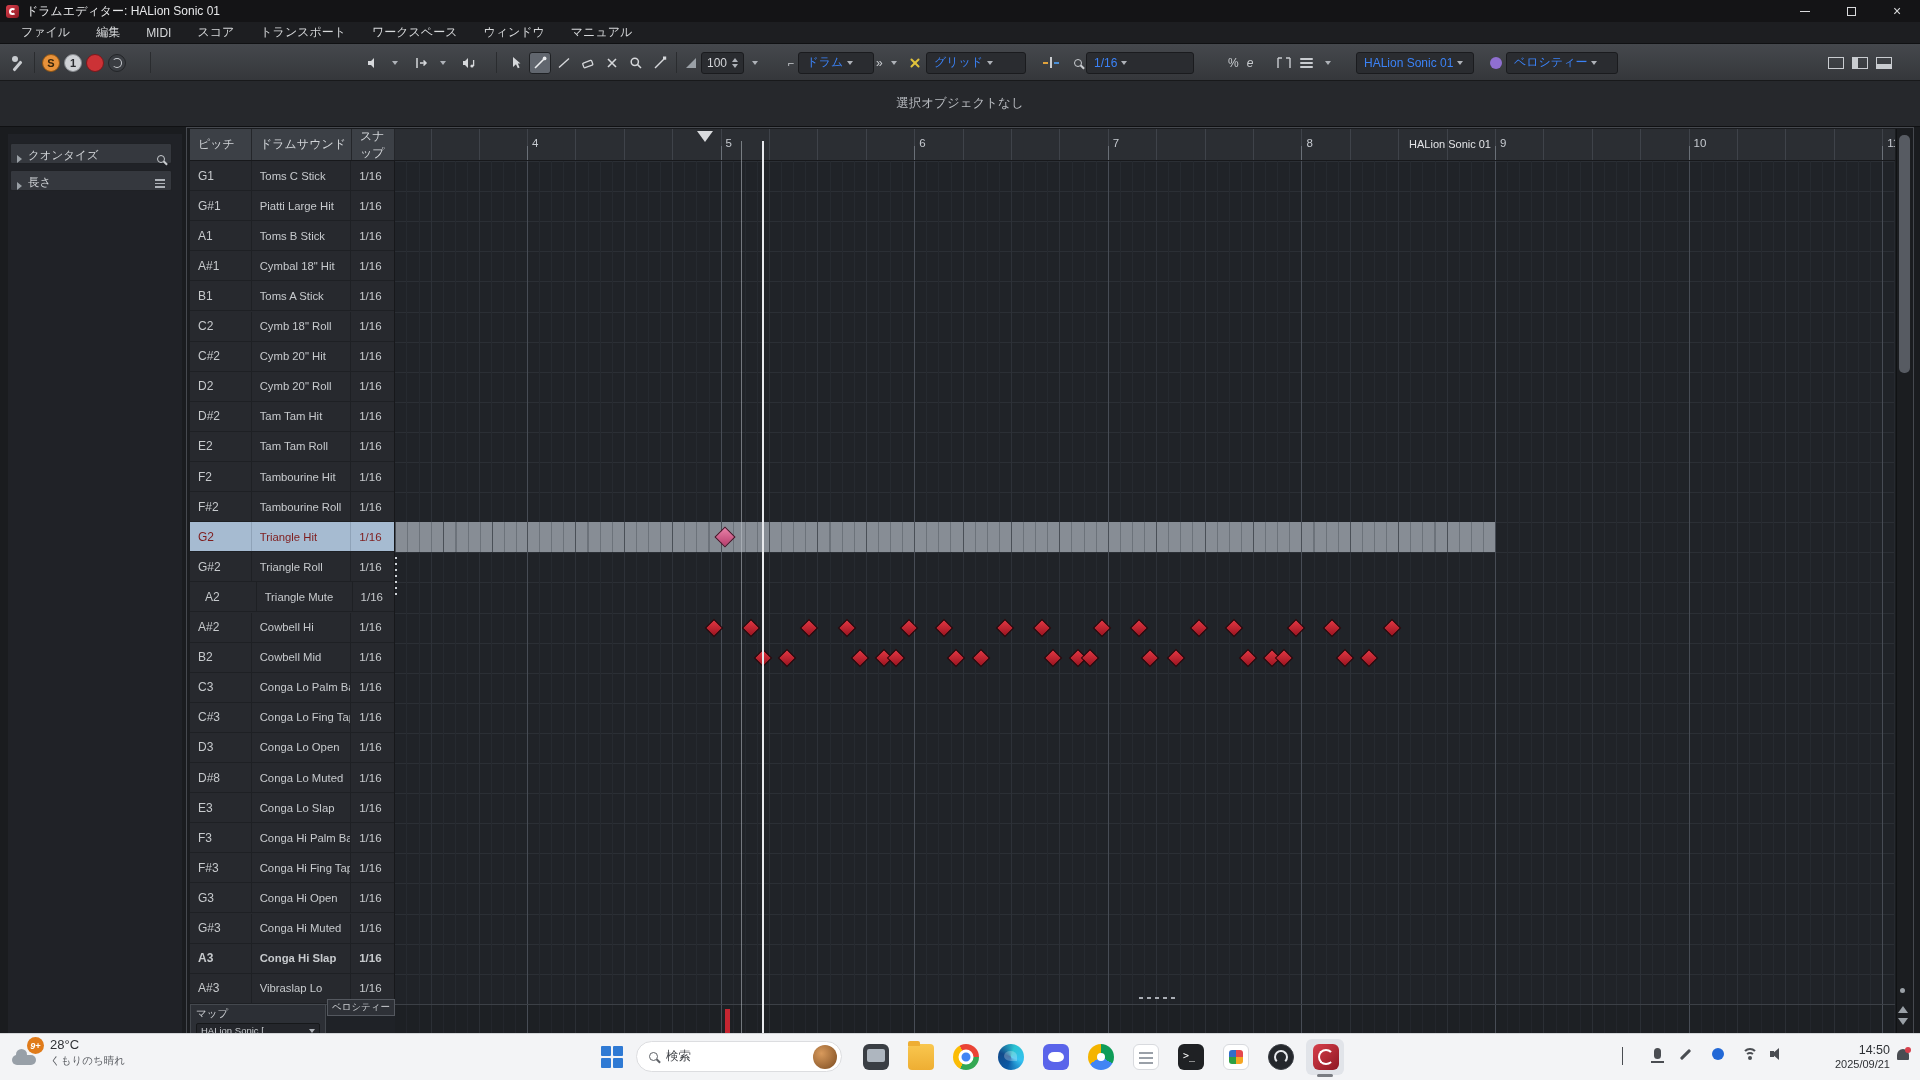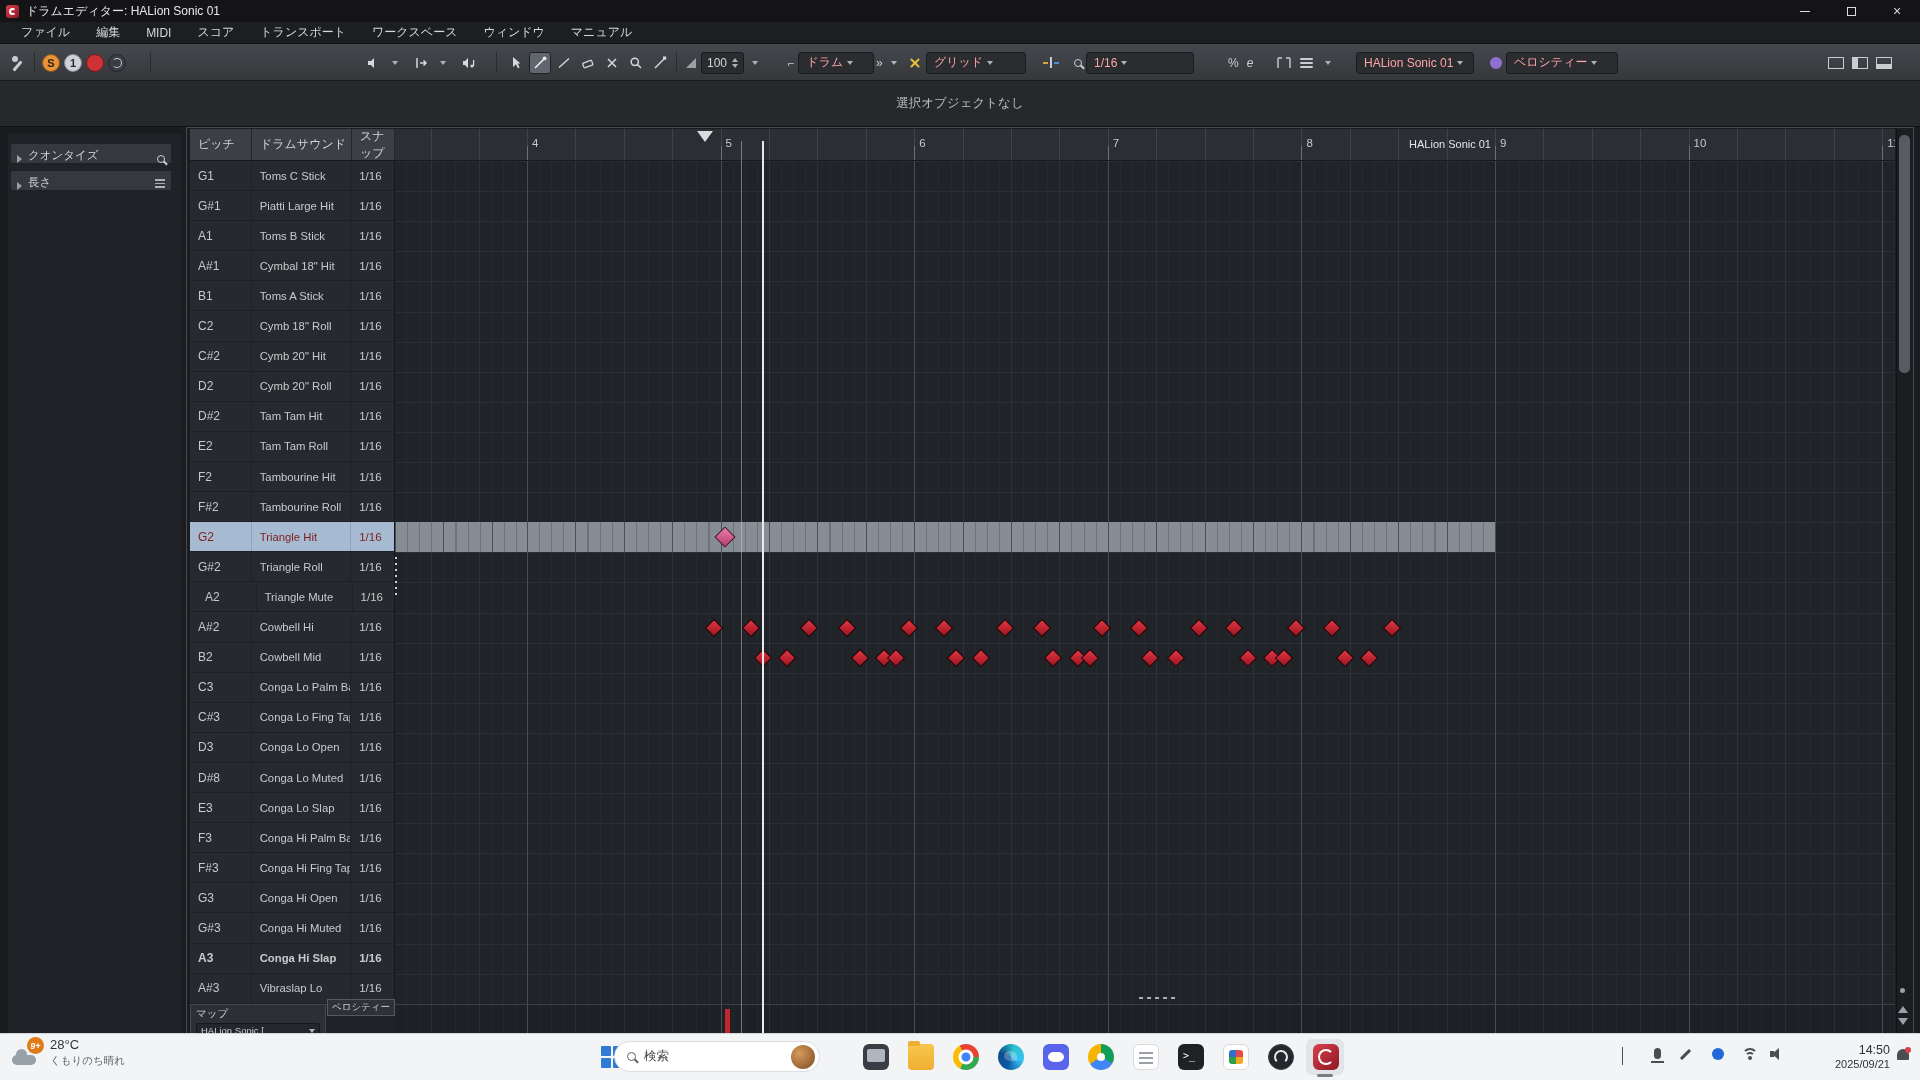--- a/index.html
+++ b/index.html
@@ -23,21 +23,21 @@
 .sep{position:absolute;top:8px;width:1px;height:21px;background:#2a2c2f}
 .circle{width:18px;height:18px;border-radius:50%;display:flex;align-items:center;justify-content:center;font-size:11px;font-weight:bold}
 .c-solo{background:#e8923a;color:#35230a;border:1px solid #8d5414}
 .c-one{background:#cfd2d6;color:#2a2c30;border:1px solid #85888d}
 .c-rec{background:#cc3236;border:1px solid #7c181c}
 .c-loop{background:#3a3d42;border:1px solid #232528;position:relative}
 .looparc{width:10px;height:10px;border:1.7px solid #c9ccd0;border-radius:50%;border-left-color:transparent}
 .tbtn{width:22px;height:22px;border-radius:3px;display:flex;align-items:center;justify-content:center}
 .tbtn.on{background:#61666e;border:1px solid #1f2124}
 .arr{width:0;height:0;border-top:4px solid #aeb2b8;border-left:3.5px solid transparent;border-right:3.5px solid transparent;margin-left:4px}
-.dd{display:flex;align-items:center;background:#2a2c30;border:1px solid #1a1b1e;border-radius:3px;height:22px;padding:0 7px;color:#fca5a5;font-size:12px;white-space:nowrap}
+.dd{display:flex;align-items:center;background:#2a2c30;border:1px solid #1a1b1e;border-radius:3px;height:22px;padding:0 7px;color:#3b82f6;font-size:12px;white-space:nowrap}
 .valbox{display:flex;align-items:center;background:#2a2c30;border:1px solid #1a1b1e;border-radius:3px;height:22px;padding:0 5px;color:#d3d5d9;font-size:12px;gap:5px}
 .spin{display:flex;flex-direction:column;gap:2px}
 .spin i{width:0;height:0;border-left:3.5px solid transparent;border-right:3.5px solid transparent;display:block}
 .spin .up{border-bottom:4px solid #aeb2b8}.spin .dn{border-top:4px solid #aeb2b8}
 .mag8{width:8px;height:8px;border:1.6px solid #c9ccd0;border-radius:50%;position:relative}
 .mag8::after{content:"";position:absolute;width:5px;height:1.6px;background:#c9ccd0;transform:rotate(45deg);right:-4px;bottom:-2px}
 .snapx{position:relative;width:14px;height:14px}
 .snapx::before,.snapx::after{content:"";position:absolute;left:1px;top:6px;width:12px;height:2px;background:#e0c23c;border-radius:1px}
 .snapx::before{transform:rotate(45deg)}.snapx::after{transform:rotate(-45deg)}
 .snapcolor{display:flex;align-items:center;gap:2px}
@@ -112,21 +112,21 @@
 .weather{position:absolute;left:10px;top:1037px;display:flex;align-items:flex-start;gap:6px;z-index:21}
 .wicon{position:relative;width:34px;height:34px}
 .cloud{position:absolute;left:2px;top:18px;width:24px;height:10px;background:#98a0a8;border-radius:8px}
 .cloud::before{content:"";position:absolute;left:4px;top:-6px;width:11px;height:11px;border-radius:50%;background:#98a0a8}
 .badge9{position:absolute;right:0;top:0;width:17px;height:17px;border-radius:50%;background:#e07b1a;color:#fff;font-size:9px;font-weight:bold;display:flex;align-items:center;justify-content:center}
 .wtxt .t{font-size:13px;color:#303236}
 .wtxt .d{font-size:10.5px;color:#5c5f64;margin-top:2px}
 .tkicon{position:absolute;top:1043px;width:28px;height:28px;display:flex;align-items:center;justify-content:center;z-index:21}
 .winlogo{width:22px;height:22px;display:grid;grid-template-columns:10px 10px;grid-template-rows:10px 10px;gap:2px}
 .winlogo b{background:#2f7ad4;border-radius:1px}
-.searchpill{position:absolute;left:614px;top:1041px;width:206px;height:31px;background:#fff;border:1px solid #dcdde0;border-radius:16px;display:flex;align-items:center;padding:0 4px 0 12px;z-index:21}
+.searchpill{position:absolute;left:636px;top:1041px;width:206px;height:31px;background:#fff;border:1px solid #dcdde0;border-radius:16px;display:flex;align-items:center;padding:0 4px 0 12px;z-index:21}
 .smag{width:9px;height:9px;border:1.6px solid #5f6368;border-radius:50%;position:relative;margin-right:8px}
 .smag::after{content:"";position:absolute;width:5px;height:1.6px;background:#5f6368;transform:rotate(45deg);right:-4px;bottom:-2px}
 .searchpill .stxt{font-size:12.5px;color:#44474c}
 .bingball{margin-left:auto;width:24px;height:24px;border-radius:50%;background:radial-gradient(circle at 35% 35%,#d89a5c,#7a4a20)}
 .appbtn{border-radius:6px}
 .ico26{width:26px;height:26px;border-radius:6px;position:relative}
 .i-screen{background:#3a3e44}.i-screen::after{content:"";position:absolute;inset:5px 4px 8px 4px;background:#aeb6bf;border-radius:2px}
 .i-folder{background:linear-gradient(#f9c74f,#eeae33);border-radius:4px}
 .i-folder::before{content:"";position:absolute;left:0;top:-3px;width:12px;height:5px;background:#eeae33;border-radius:2px 2px 0 0}
 .i-chrome{border-radius:50%;background:conic-gradient(from -30deg,#ea4335 0 33%,#34a853 0 66%,#fbbc05 0 100%)}

